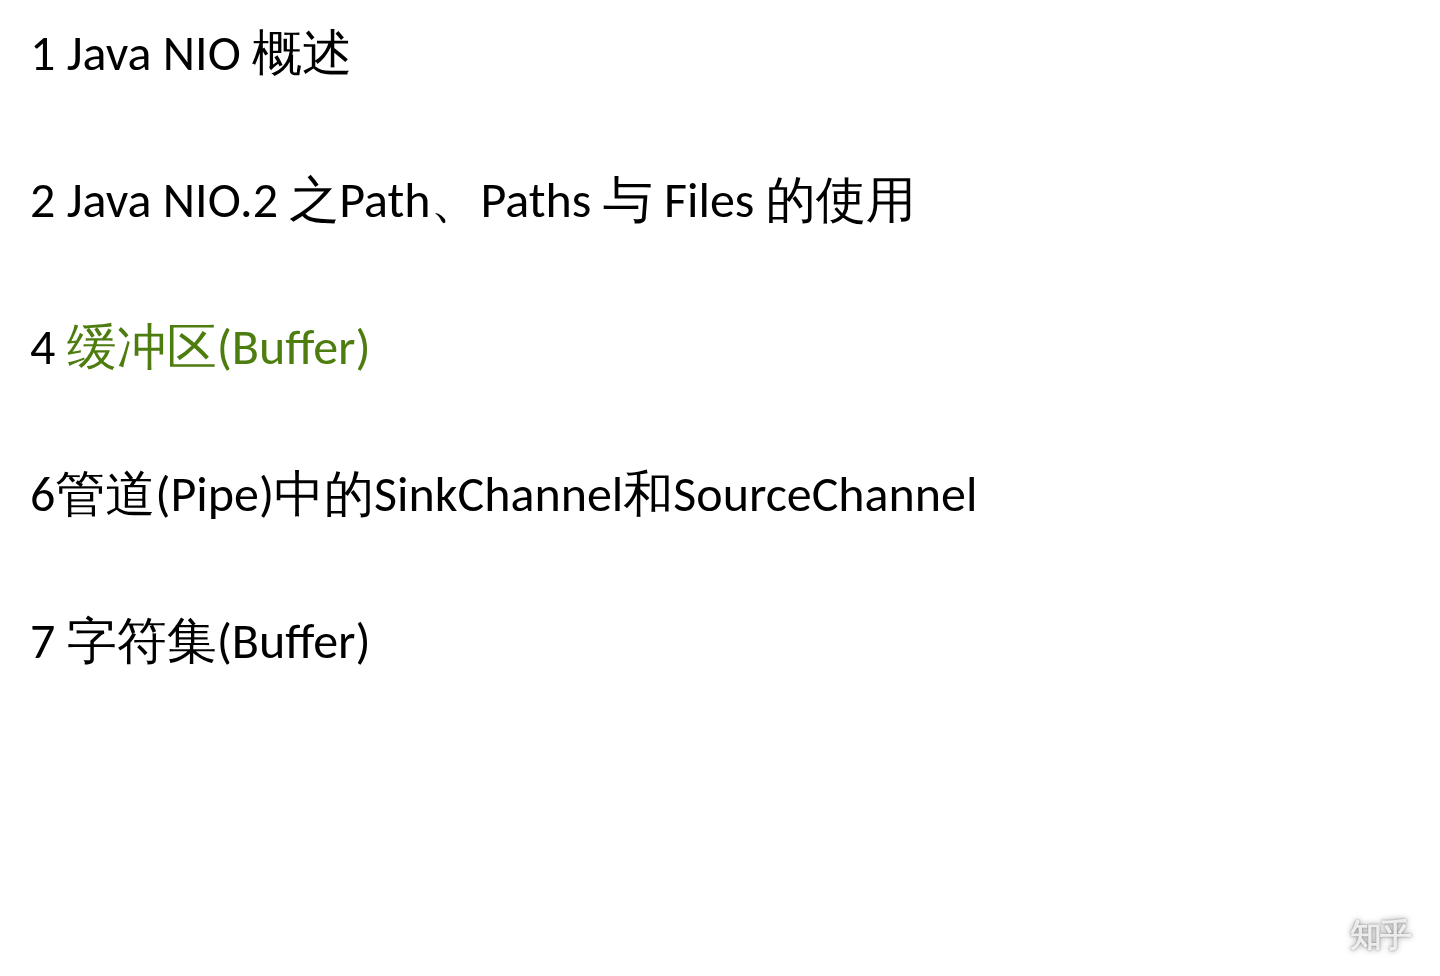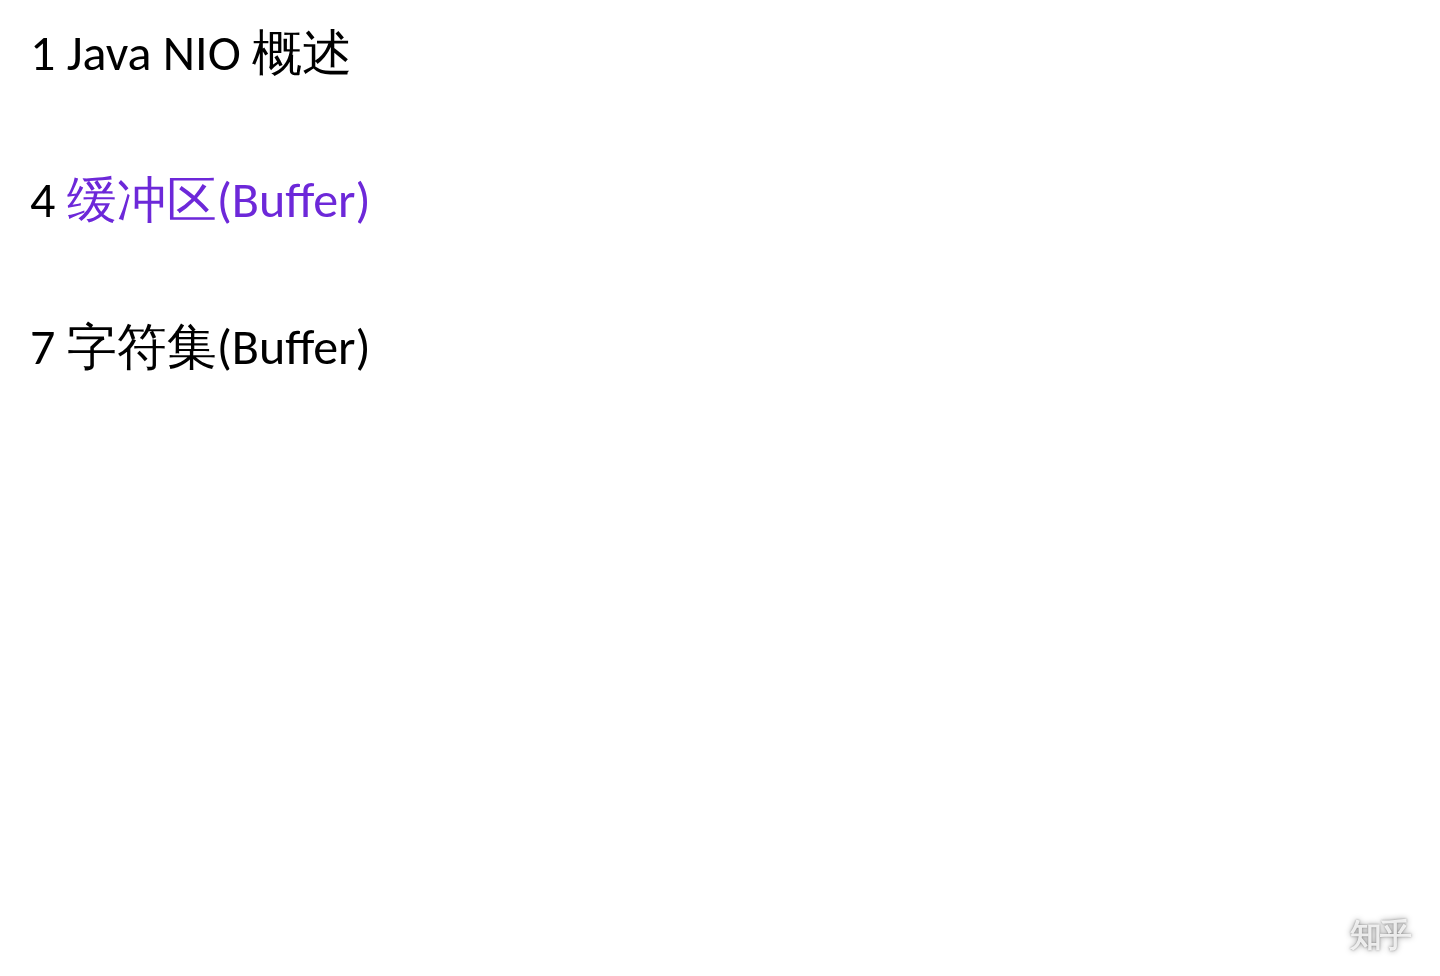--- a/index.html
+++ b/index.html
@@ -23,21 +23,21 @@
     .item {
       font-size: 50px;
       color: #000000;
       line-height: 1.3;
       white-space: nowrap;
     }
     .num {
       display: inline;
     }
     .red {
-      color: #6d28d9;
+      color: #4d7c0f;
     }
     .black {
       color: #000000;
     }
     .watermark {
       position: absolute;
       bottom: 18px;
       right: 30px;
       font-size: 32px;
       color: rgba(255, 255, 255, 0.85);
@@ -53,21 +53,27 @@
     }
   </style>
 </head>
 <body>
 
 <div class="list">
   <div class="item">
     <span class="num">1</span><span class="black"> Java NIO 概述</span>
   </div>
   <div class="item">
+    <span class="num">2</span><span class="black"> Java NIO.2 之Path、Paths 与 Files 的使用</span>
+  </div>
+  <div class="item">
     <span class="num">4</span><span class="red"> 缓冲区(Buffer)</span>
+  </div>
+  <div class="item">
+    <span class="num">6</span><span class="black">管道(Pipe)中的SinkChannel和SourceChannel</span>
   </div>
   <div class="item">
     <span class="num">7</span><span class="black"> 字符集(Buffer)</span>
   </div>
 </div>
 
 <div class="watermark">
   <span class="watermark-logo">知乎</span>
 </div>
 

